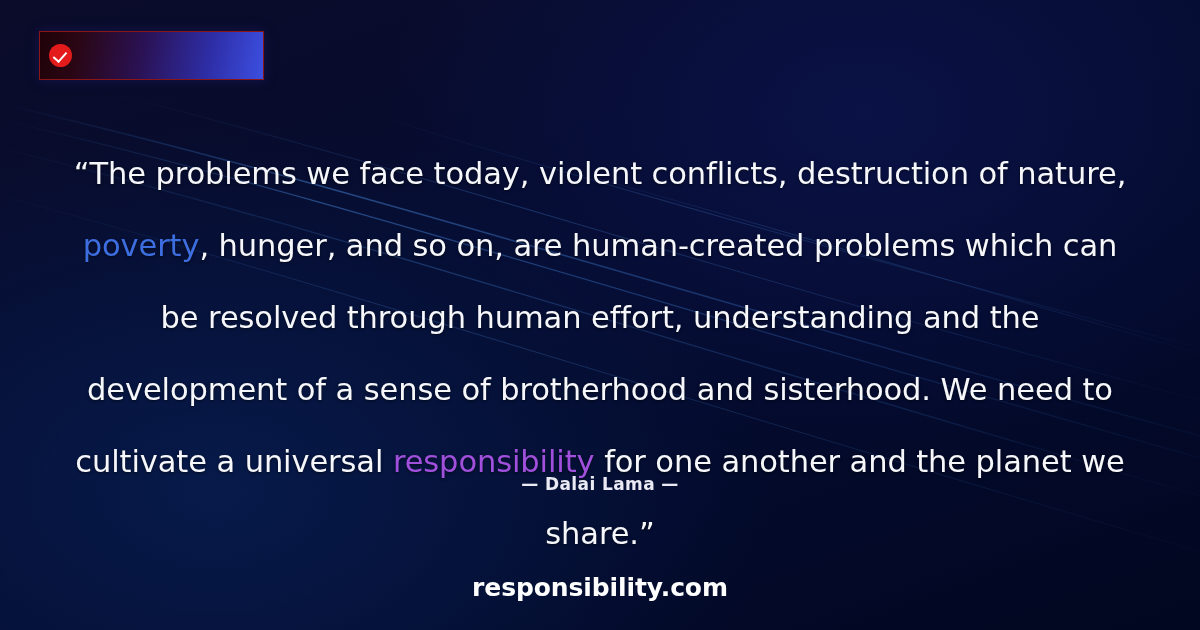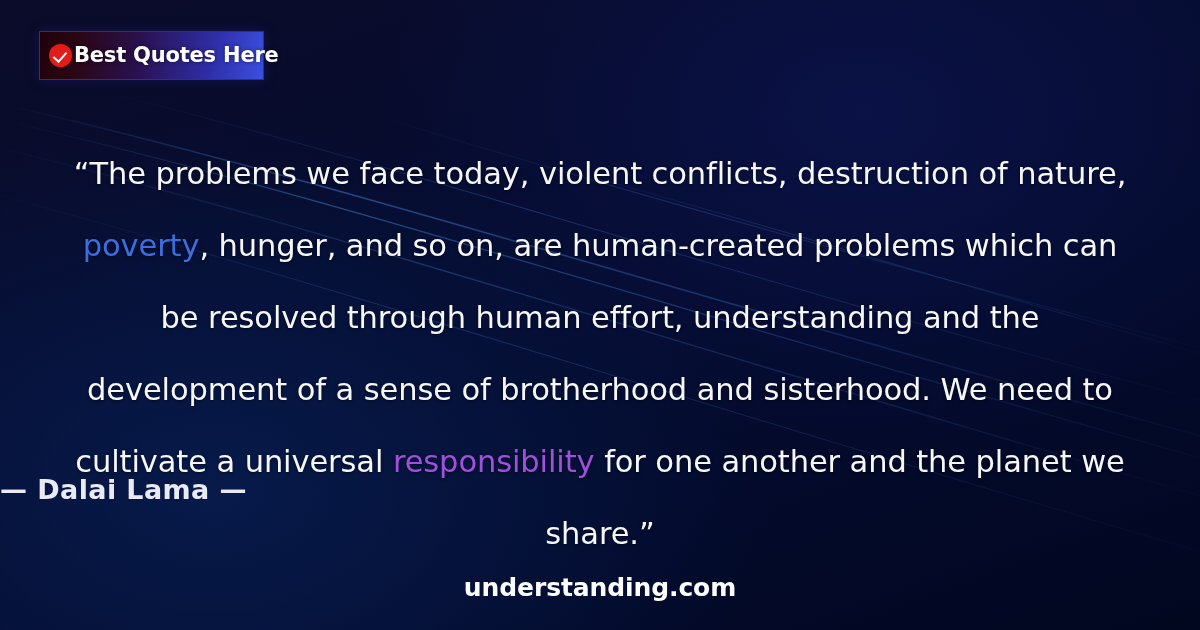--- a/index.html
+++ b/index.html
@@ -96,22 +96,23 @@
   }
   .quote .hl-blue   { color: #3d6ee0; }
   .quote .hl-purple { color: #a050dd; }
 
   
   .author {
     position: absolute;
     left: 0;
     right: 0;
     top: 474px;
+    text-align: center;
     color: #e9eaf3;
-    font-size: 27px;
+    font-size: 17px;
     font-weight: 700;
     letter-spacing: 0.4px;
   }
 
   
   .site {
     position: absolute;
     left: 0;
     right: 0;
     top: 573px;
@@ -150,24 +151,23 @@
         <path d="M 120 96 C 420 170, 760 286, 1215 404" stroke="url(#sg2)" stroke-width="1.0"></path>
         <path d="M 390 120 C 640 196, 900 268, 1215 352" stroke="url(#sg2)" stroke-width="0.9"></path>
         <path d="M 2 196 C 300 276, 690 402, 1215 556" stroke="url(#sg2)" stroke-width="0.9"></path>
         <path d="M 560 168 C 790 232, 1000 296, 1215 358" stroke="url(#sg2)" stroke-width="0.8"></path>
       </g>
     </svg>
   </div>
 
   <div class="badge">
     <span class="check-icon"></span>
-    <span class="badge-text">Best Quotes Here</span>
   </div>
 
   <div class="quote">
     <span>“The problems we face today, violent conflicts, destruction of nature, </span><span class="hl-blue">poverty</span><span>, hunger, and so on, are human-created problems which can be resolved through human effort, understanding and the development of a sense of brotherhood and sisterhood. We need to cultivate a universal </span><span class="hl-purple">responsibility</span><span> for one another and the planet we share.”</span>
   </div>
 
   <div class="author">— Dalai Lama —</div>
 
-  <div class="site">understanding.com</div>
+  <div class="site">responsibility.com</div>
 
 </div>
 
 </body></html>

